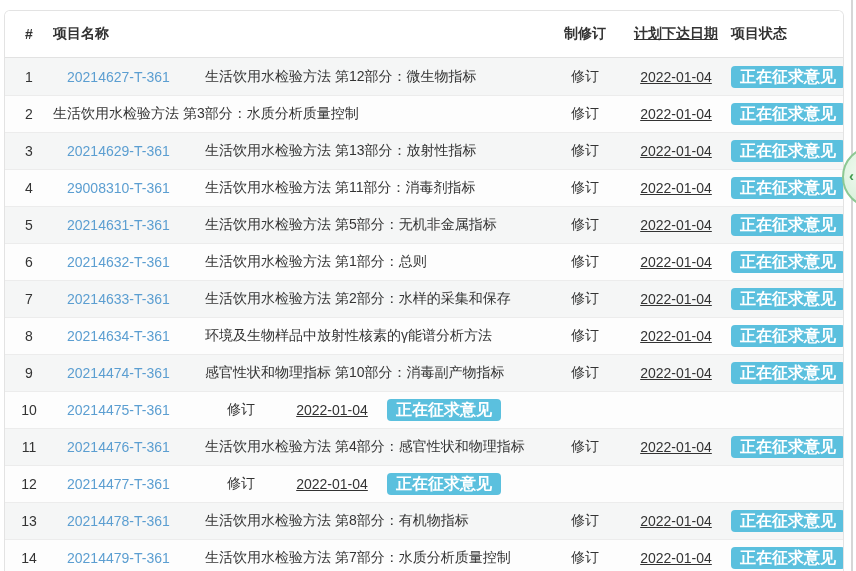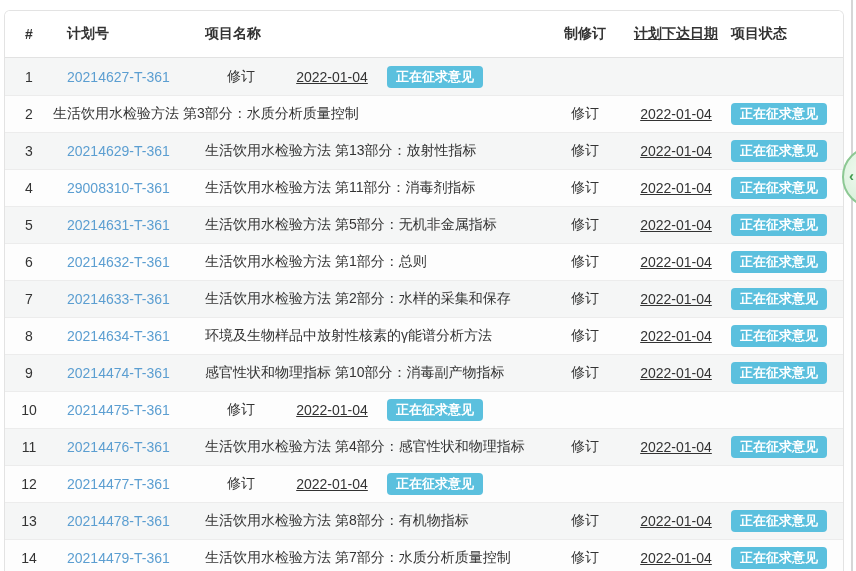--- a/index.html
+++ b/index.html
@@ -29,21 +29,21 @@
   .row.even{background:#fdfdfd;}
   .c-idx{width:48px;text-align:center;flex:none;}
   .c-plan{width:152px;flex:none;padding-left:14px;box-sizing:border-box;text-align:left;}
   .c-name{flex:1;text-align:left;overflow:hidden;white-space:nowrap;}
   .c-rev{width:72px;flex:none;text-align:center;}
   .c-date{width:110px;flex:none;text-align:center;text-decoration:underline;}
   .c-status{width:112px;flex:none;text-align:left;}
   a.plan-link{color:#5b9ed1;text-decoration:none;cursor:pointer;}
   .badge{
     display:inline-block;background:#5bc0de;color:#fff;
-    font-size:13px;font-weight:bold;line-height:16px;
+    font-size:16px;font-weight:bold;line-height:16px;
     padding:3px 9px;border-radius:4px;white-space:nowrap;cursor:pointer;
   }
   .scroll-line{
     position:absolute;left:851px;top:0;width:2px;height:571px;
     background:#d6d6d6;
   }
   .float-circle{
     position:absolute;left:842px;top:146px;width:62px;height:62px;
     border-radius:50%;border:2px solid #8cc893;
     background:radial-gradient(circle at 40% 40%, #f4fcf4 0%, #d4efd6 80%);
@@ -53,30 +53,30 @@
     position:absolute;left:5px;top:50%;transform:translateY(-58%);
     color:#3f9a4c;font-size:15px;font-weight:bold;line-height:1;
   }
 </style>
 </head>
 <body>
 
 <div class="panel">
   <div class="thead">
     <div class="c-idx">#</div>
-    <div class="c-plan">计划号</div>
     <div class="c-name">项目名称</div>
     <div class="c-rev">制修订</div>
     <div class="c-date">计划下达日期</div>
     <div class="c-status">项目状态</div>
   </div>
   <div id="table-body">
       <div class="row odd">
     <div class="c-idx">1</div>
     <div class="c-plan"><a class="plan-link">20214627-T-361</a></div>
+    <div class="c-name">生活饮用水检验方法 第12部分：微生物指标</div>
     <div class="c-rev">修订</div>
     <div class="c-date">2022-01-04</div>
     <div class="c-status"><span class="badge">正在征求意见</span></div>
   </div>
       <div class="row even">
     <div class="c-idx">2</div>
     <div class="c-name">生活饮用水检验方法 第3部分：水质分析质量控制</div>
     <div class="c-rev">修订</div>
     <div class="c-date">2022-01-04</div>
     <div class="c-status"><span class="badge">正在征求意见</span></div>

